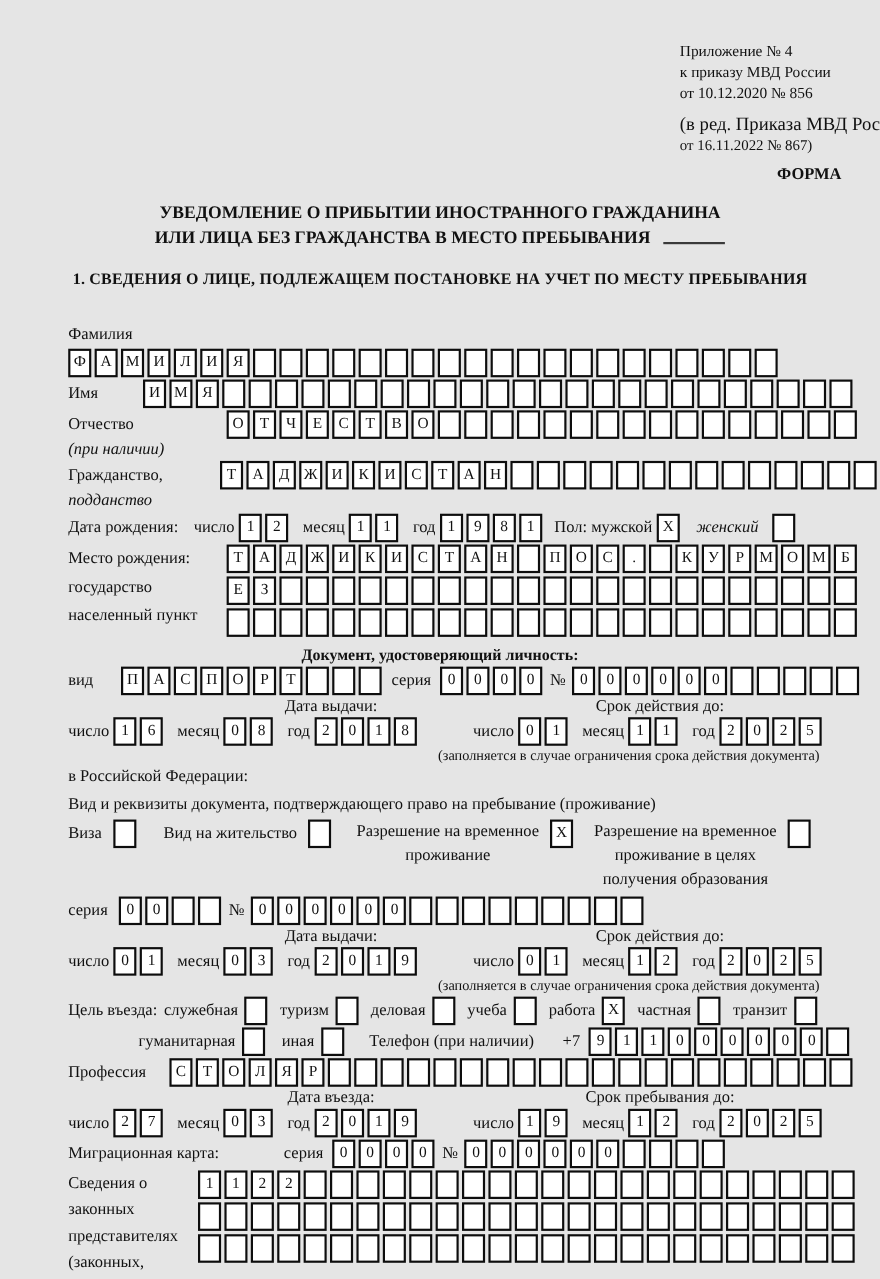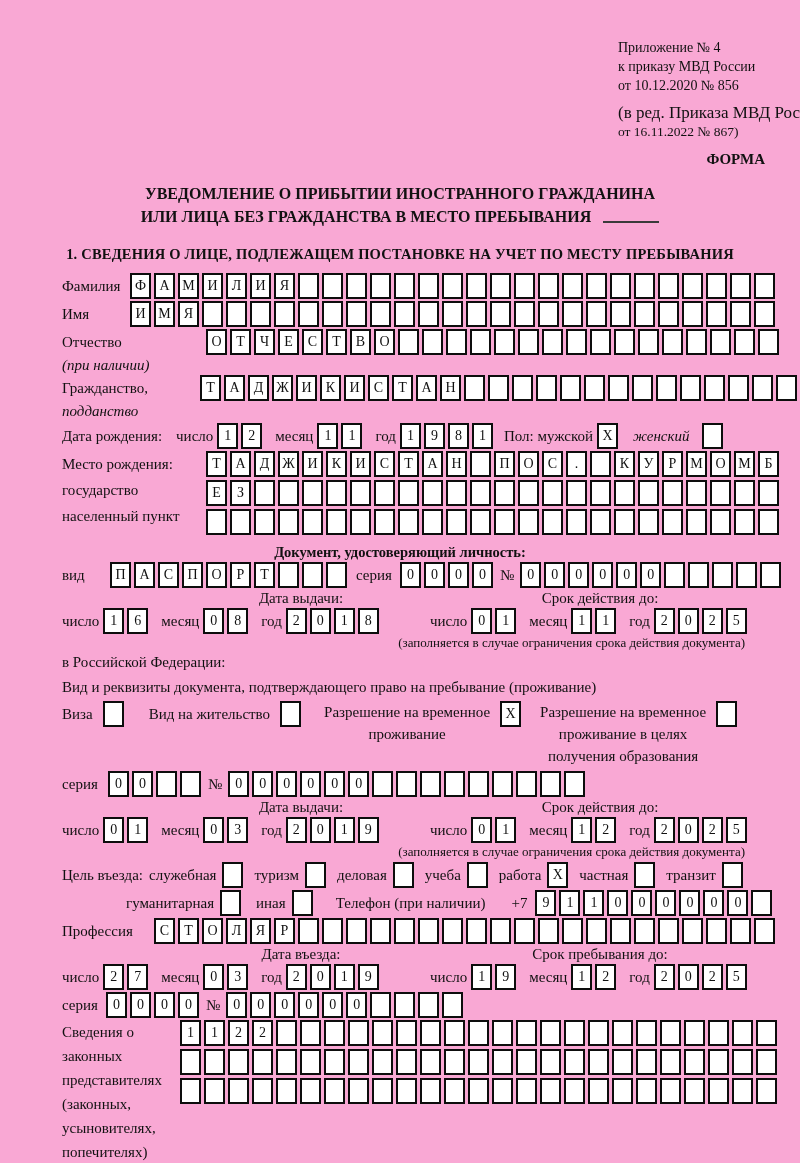--- a/index.html
+++ b/index.html
@@ -1,16 +1,16 @@
 <!DOCTYPE html>
 <html><head>
 <meta charset="utf-8">
 <style>
   html,body{margin:0;padding:0;background:#fff;}
-  .page{position:relative;width:800px;height:1163px;background:#f9a8d4;color:#111;
+  .page{position:relative;width:800px;height:1163px;background:#e5e5e5;color:#111;
         font-family:"Liberation Serif","DejaVu Serif",serif;font-size:15px;overflow:hidden;}
   .hdr{margin:38px 0 0 618px;font-size:14px;line-height:19px;white-space:nowrap;}
   .hdr .gap{margin-top:8px;font-size:17px;}
   .hdr .gap2{font-size:13.5px;}
   .forma{width:765px;text-align:right;font-weight:bold;margin-top:10px;font-size:15px;}
   .title{text-align:center;font-weight:bold;font-size:16px;margin-top:14px;line-height:23px;}
   .blankline{display:inline-block;width:56px;border-bottom:2.5px solid #3a3a3a;margin-left:12px;vertical-align:-1px;}
   .sect{text-align:center;font-weight:bold;font-size:14.5px;margin-top:18px;letter-spacing:.2px;}
   .row{display:flex;align-items:flex-start;padding-left:62px;margin-top:2px;white-space:nowrap;}
   .lab{font-size:15px;}
@@ -66,21 +66,21 @@
 
   <div class="forma">ФОРМА</div>
 
   <div class="title">
     <div>УВЕДОМЛЕНИЕ О ПРИБЫТИИ ИНОСТРАННОГО ГРАЖДАНИНА</div>
     <div><span>ИЛИ ЛИЦА БЕЗ ГРАЖДАНСТВА В МЕСТО ПРЕБЫВАНИЯ</span><span class="blankline"></span></div>
   </div>
 
   <div class="sect">1. СВЕДЕНИЯ О ЛИЦЕ, ПОДЛЕЖАЩЕМ ПОСТАНОВКЕ НА УЧЕТ ПО МЕСТУ ПРЕБЫВАНИЯ</div>
 
-  <div class="row" style="margin-top:10px;">
+  <div class="row" style="margin-top:28px;flex-direction:column;">
     <span class="lab wsur l1">Фамилия</span>
     <span class="boxes">
         <span class="cell">Ф</span>
         <span class="cell">А</span>
         <span class="cell">М</span>
         <span class="cell">И</span>
         <span class="cell">Л</span>
         <span class="cell">И</span>
         <span class="cell">Я</span>
         <span class="cell"></span>
@@ -665,20 +665,21 @@
       <span class="boxes">
           <span class="cell">2</span>
           <span class="cell">0</span>
           <span class="cell">2</span>
           <span class="cell">5</span>
         </span>
     </span>
   </div>
 
   <div class="row">
+    <span class="lab wmk l1">Миграционная карта:</span>
     <span class="dl" style="margin-right:8px;">серия</span>
     <span class="boxes">
         <span class="cell">0</span>
         <span class="cell">0</span>
         <span class="cell">0</span>
         <span class="cell">0</span>
       </span>
     <span class="nlbl">№</span>
     <span class="boxes">
         <span class="cell">0</span>

